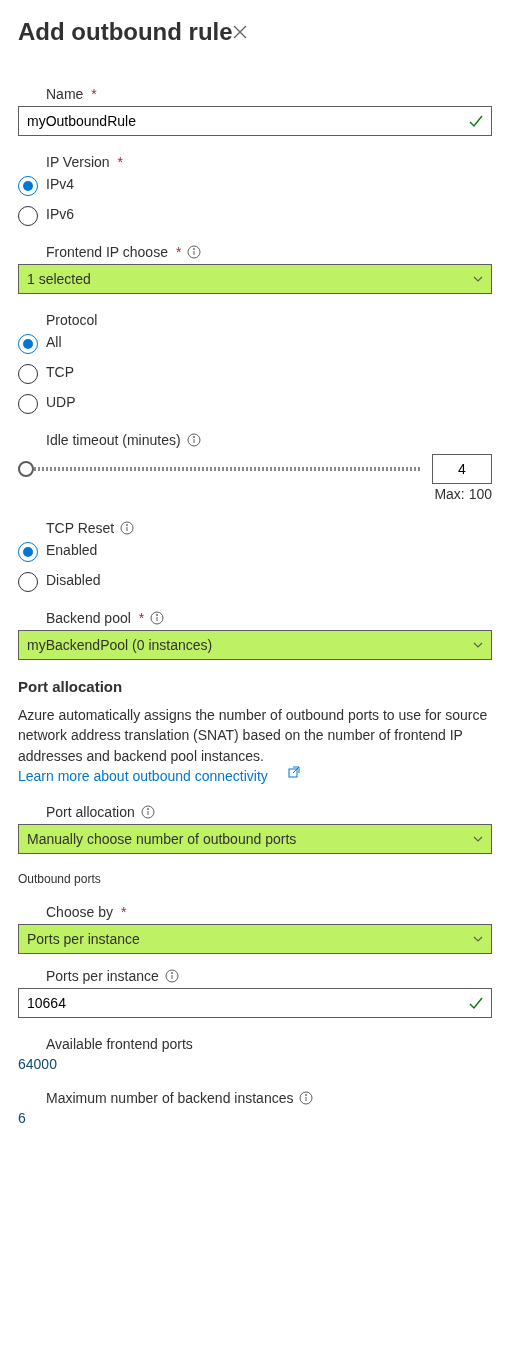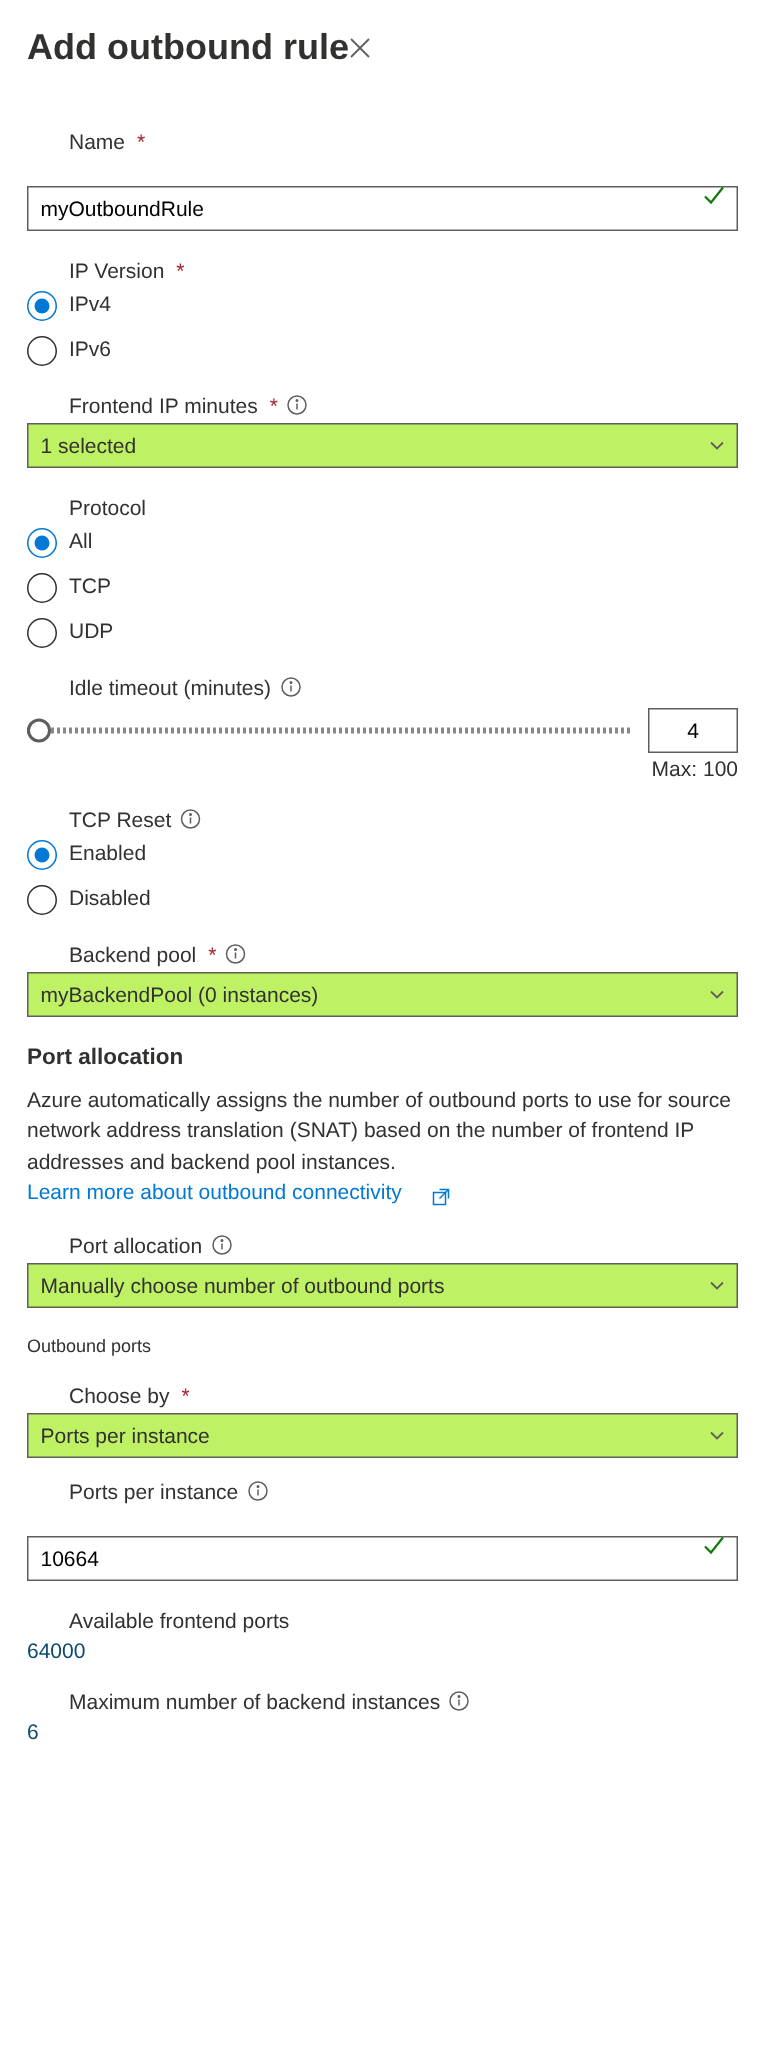--- a/index.html
+++ b/index.html
@@ -47,21 +47,20 @@
     justify-content: center;
   }
   .text-input {
     width: 100%;
     border: 1px solid #605e5c;
     padding: 5px 30px 5px 8px;
     font-size: 14px;
     font-family: inherit;
     height: 30px;
     position: relative;
-    margin-top: 18px;
   }
   .input-wrap { position: relative; }
   .check-icon {
     position: absolute;
     right: 8px;
     top: 50%;
     transform: translateY(-50%);
     width: 16px; height: 16px;
     color: #107c10;
   }
@@ -166,21 +165,21 @@
     font-size: 14px;
     color: #323130;
     line-height: 1.45;
     margin-bottom: 18px;
   }
   .help-link {
     color: #0078d4;
     text-decoration: none;
     cursor: pointer;
     display: inline-flex;
-    align-items: flex-end;
+    align-items: flex-start;
     gap: 20px;
   }
   .ext-icon { width: 12px; height: 12px; color: #0078d4; }
   .readonly-value {
     font-size: 14px;
     color: #0c4a6e;
     margin-top: 2px;
   }
   svg { display: block; }
 </style>
@@ -226,21 +225,21 @@
       </div>
       <div class="radio-row">
         <span class="radio"></span>
         <span class="radio-label">IPv6</span>
       </div>
     </div>
   </div>
 
   <div class="field">
     <div class="field-label">
-      <span>Frontend IP minutes</span>
+      <span>Frontend IP choose</span>
         <span class="required">*</span>
       <span class="info-icon">
         <svg viewBox="0 0 14 14" stroke="currentColor" stroke-width="1" fill="none">
             <circle cx="7" cy="7" r="6"></circle>
             <line x1="7" y1="6" x2="7" y2="10"></line>
             <circle cx="7" cy="4" r="0.5" fill="currentColor"></circle>
           </svg>
       </span>
     </div>
     <div class="select-wrap">

